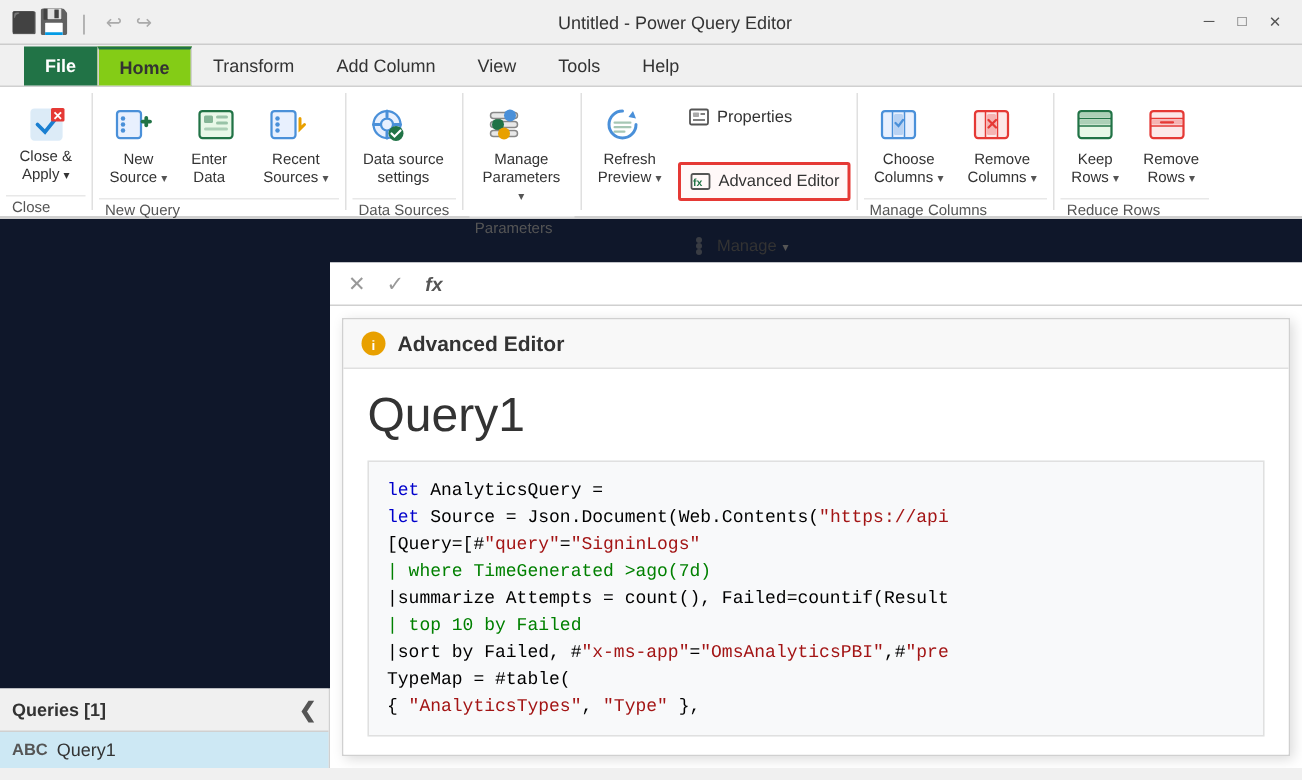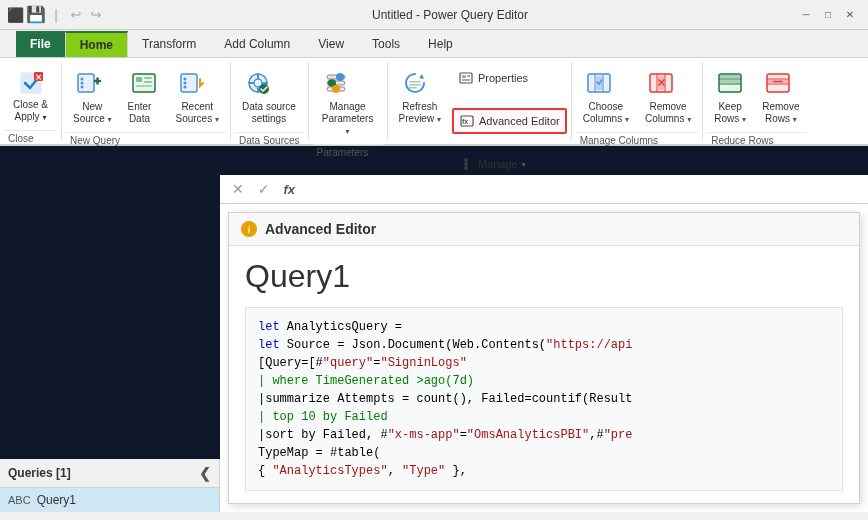--- a/index.html
+++ b/index.html
@@ -523,21 +523,21 @@
 </div>
 
 <div class="main-area">
 
   <div class="sidebar">
     <div class="sidebar-header">
       <span>Queries [1]</span>
       <span class="sidebar-collapse">❮</span>
     </div>
     <div class="sidebar-item">
-      <span class="sidebar-item-icon" style="font-size:11px; font-weight:normal; color:#555;">ABC</span>
+      <span class="sidebar-item-icon" style="font-size:11px; font-weight:bold; color:#555;">ABC</span>
       <span class="sidebar-item-label">Query1</span>
     </div>
   </div>
 
   <div style="flex:1; display:flex; flex-direction:column; background:#f5f5f5;">
 
     <div class="formula-area">
       <span class="formula-btn" style="color:#999;">✕</span>
       <span class="formula-btn" style="color:#999;">✓</span>
       <span class="formula-btn" style="color:#555; font-style:italic; font-weight:bold; font-size:13px;">fx</span>

